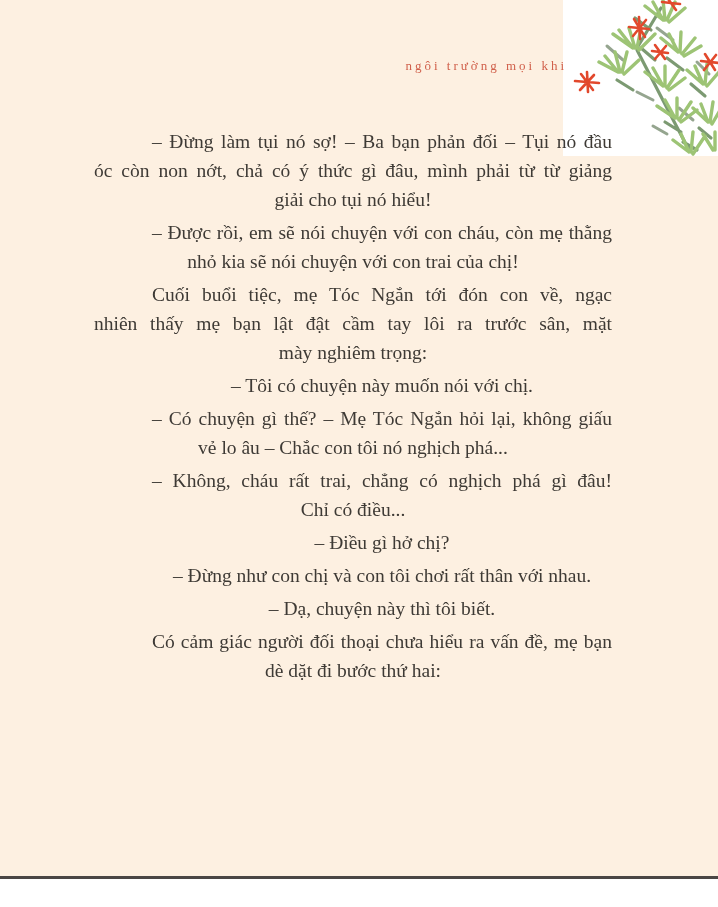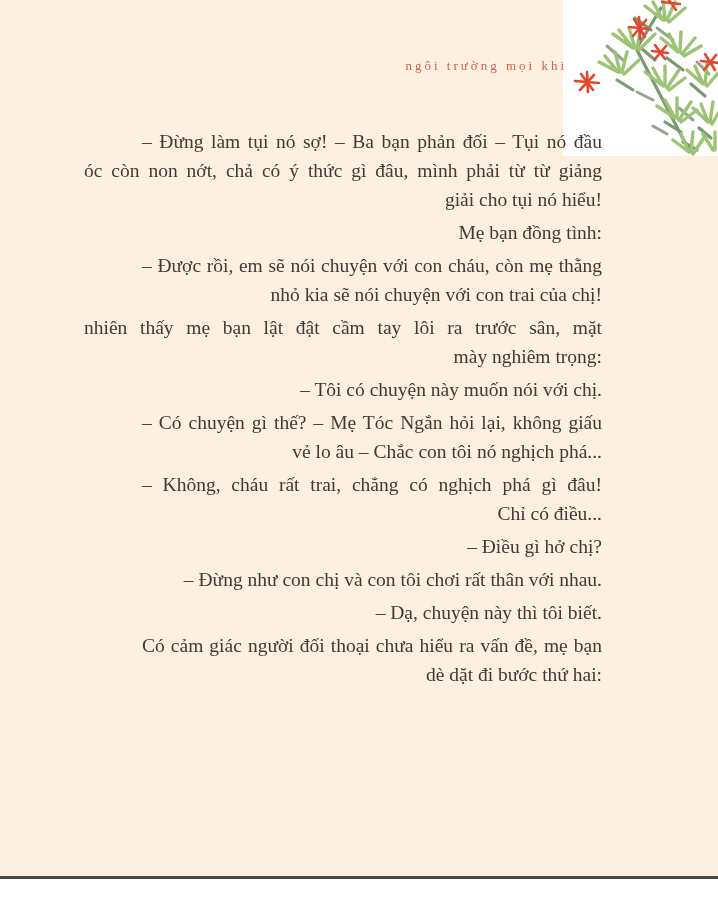--- a/index.html
+++ b/index.html
@@ -26,31 +26,31 @@
     position: absolute;
     top: 58px;
     right: 151px;
     font-size: 13px;
     letter-spacing: 3px;
     color: var(--header-text);
     white-space: nowrap;
   }
   #page-text {
     position: absolute;
-    left: 84px;
+    left: 94px;
     top: 127px;
     width: 518px;
     font-size: 19.5px;
     color: var(--body-text);
   }
   .para { margin: 0 0 4px 0; }
   .line {
     height: 29px;
     line-height: 29px;
-    text-align: right;
+    text-align: center;
     white-space: nowrap;
   }
   .line.just {
     white-space: normal;
     text-align: justify;
     text-align-last: justify;
   }
   .line.first { padding-left: 58px; }
   #bottom-bar {
     position: absolute;
@@ -91,27 +91,25 @@
 
   <div id="running-header">ngôi trường mọi khi</div>
 
   <div id="page-text">
       <div class="para">
         <div class="line first just">– Đừng làm tụi nó sợ! – Ba bạn phản đối – Tụi nó đầu</div>
         <div class="line just">óc còn non nớt, chả có ý thức gì đâu, mình phải từ từ giảng</div>
         <div class="line">giải cho tụi nó hiểu!</div>
       </div>
       <div class="para">
-        <div class="line first">Mẹ bạn đồng tình:</div>
-      </div>
-      <div class="para">
         <div class="line first just">– Được rồi, em sẽ nói chuyện với con cháu, còn mẹ thằng</div>
         <div class="line">nhỏ kia sẽ nói chuyện với con trai của chị!</div>
       </div>
       <div class="para">
+        <div class="line first just">Cuối buổi tiệc, mẹ Tóc Ngắn tới đón con về, ngạc</div>
         <div class="line just">nhiên thấy mẹ bạn lật đật cầm tay lôi ra trước sân, mặt</div>
         <div class="line">mày nghiêm trọng:</div>
       </div>
       <div class="para">
         <div class="line first">– Tôi có chuyện này muốn nói với chị.</div>
       </div>
       <div class="para">
         <div class="line first just">– Có chuyện gì thế? – Mẹ Tóc Ngắn hỏi lại, không giấu</div>
         <div class="line">vẻ lo âu – Chắc con tôi nó nghịch phá...</div>
       </div>

